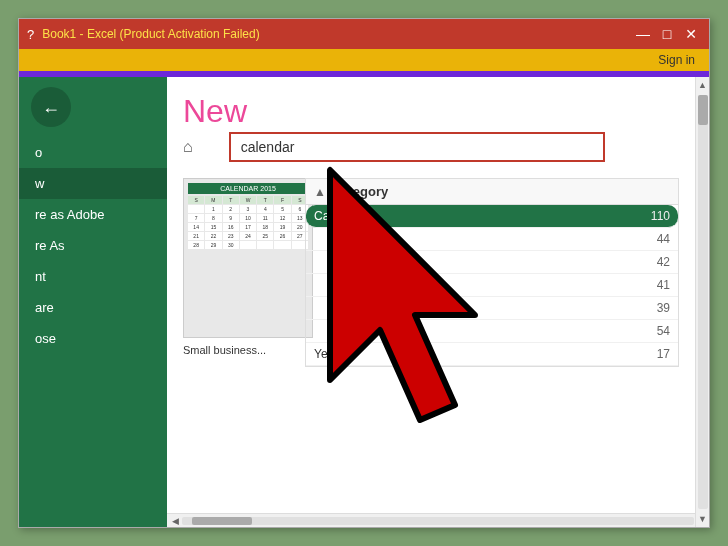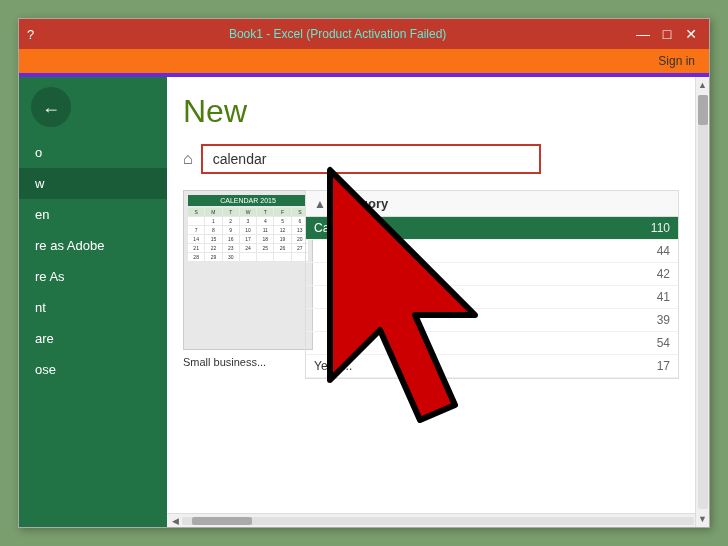--- a/index.html
+++ b/index.html
@@ -30,24 +30,24 @@
     .title-bar {
       background: #c0392b;
       height: 30px;
       display: flex;
       align-items: center;
       justify-content: space-between;
       padding: 0 8px;
       flex-shrink: 0;
     }
     .title-bar-title {
-      color: #5eead4;
+      color: #fde047;
       font-size: 12px;
       flex: 1;
-      text-align: center;
+      text-align: left;
     }
     .title-bar-controls {
       display: flex;
       gap: 4px;
       align-items: center;
     }
     .title-bar-btn {
       color: white;
       font-size: 14px;
       cursor: pointer;
@@ -56,27 +56,27 @@
       line-height: 20px;
     }
     .title-bar-question {
       color: white;
       font-size: 13px;
       margin-right: 8px;
     }
 
     
     .sign-in-bar {
-      background: #f97316;
+      background: #eab308;
       height: 28px;
       display: flex;
       align-items: center;
       justify-content: flex-end;
       padding-right: 14px;
-      border-bottom: 4px solid #6d28d9;
+      border-bottom: 6px solid #6d28d9;
       flex-shrink: 0;
     }
     .sign-in-text {
       font-size: 12px;
       color: #333;
     }
 
     
     .main-content {
       display: flex;
@@ -170,42 +170,43 @@
     
     .content-inner {
       padding: 16px 30px 16px 16px;
       flex: 1;
       overflow: hidden;
     }
 
     .page-title {
       font-size: 32px;
       font-weight: 300;
-      color: #4d7c0f;
-      margin-bottom: 14px;
+      color: #ec4899;
+      margin-bottom: 2px;
     }
 
     
     .search-row {
       display: flex;
       align-items: center;
       gap: 8px;
       margin-bottom: 16px;
     }
     .home-icon-wrap {
       font-size: 16px;
       color: #555;
     }
     .search-box {
       border: 2px solid #c0392b;
       padding: 5px 10px;
       font-size: 14px;
-      width: 340px;
+      width: 376px;
       outline: none;
       color: #333;
+      margin-left: 28px;
     }
 
     
     .templates-area {
       display: flex;
       gap: 12px;
     }
 
     
     .template-thumb {
@@ -285,20 +286,21 @@
       justify-content: space-between;
       padding: 4px 8px;
       font-size: 12px;
       color: #333;
       border-bottom: 1px solid #f0f0f0;
       cursor: pointer;
     }
     .category-row-active {
       background: #217346;
       color: white;
+      border-radius: 10px;
     }
     .category-count {
       color: #666;
       font-size: 12px;
     }
     .category-row-active .category-count {
       color: #eee;
     }
 
     
@@ -364,21 +366,20 @@
   </div>
 
   <div class="main-content">
 
     <div class="sidebar">
       <div class="sidebar-back-btn">
         <span class="sidebar-back-arrow">←</span>
       </div>
       <div class="sidebar-item">o</div>
       <div class="sidebar-item sidebar-item-active">w</div>
-      <div class="sidebar-item">en</div>
       <div class="sidebar-item">re as Adobe</div>
       <div class="sidebar-item">re As</div>
       <div class="sidebar-item">nt</div>
       <div class="sidebar-item">are</div>
       <div class="sidebar-item">ose</div>
     </div>
 
     <div class="right-panel">
 
       <div class="scrollbar">

